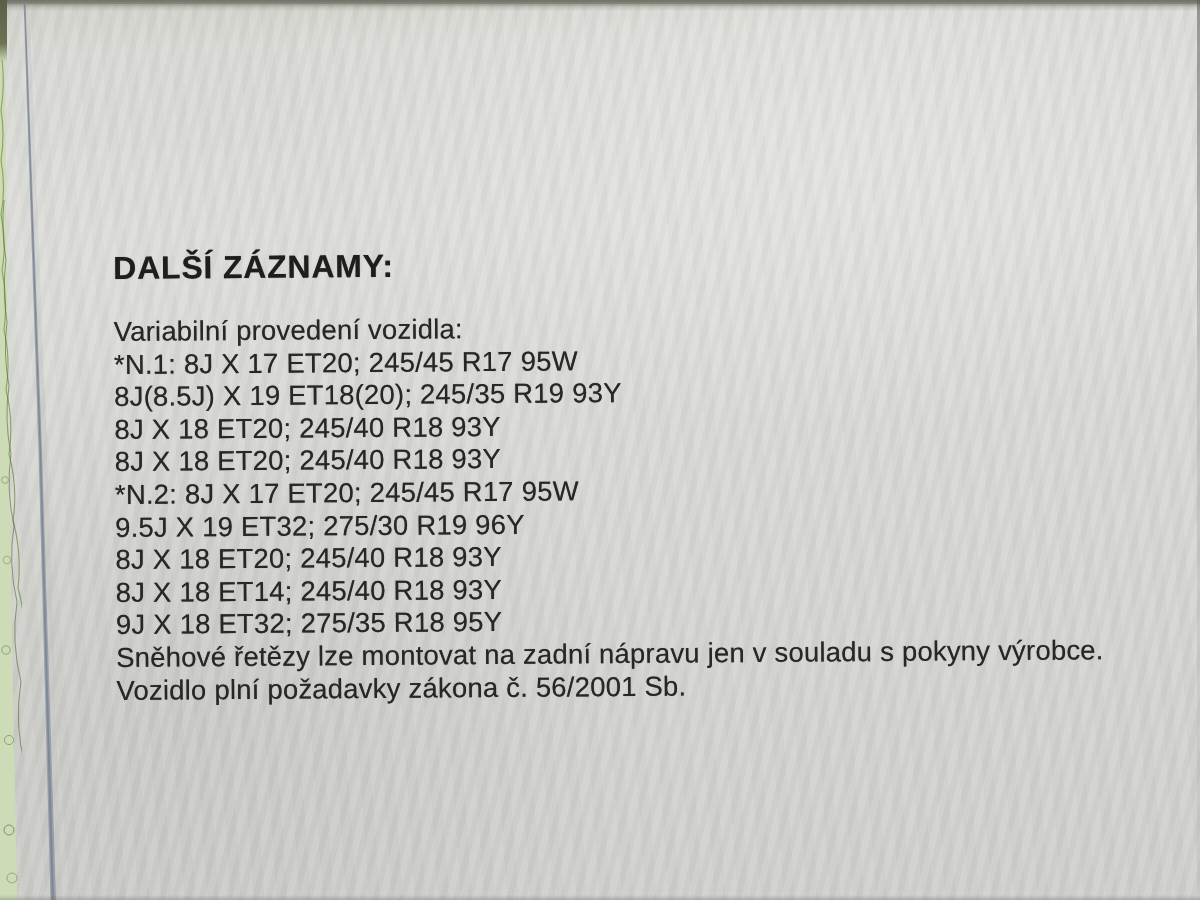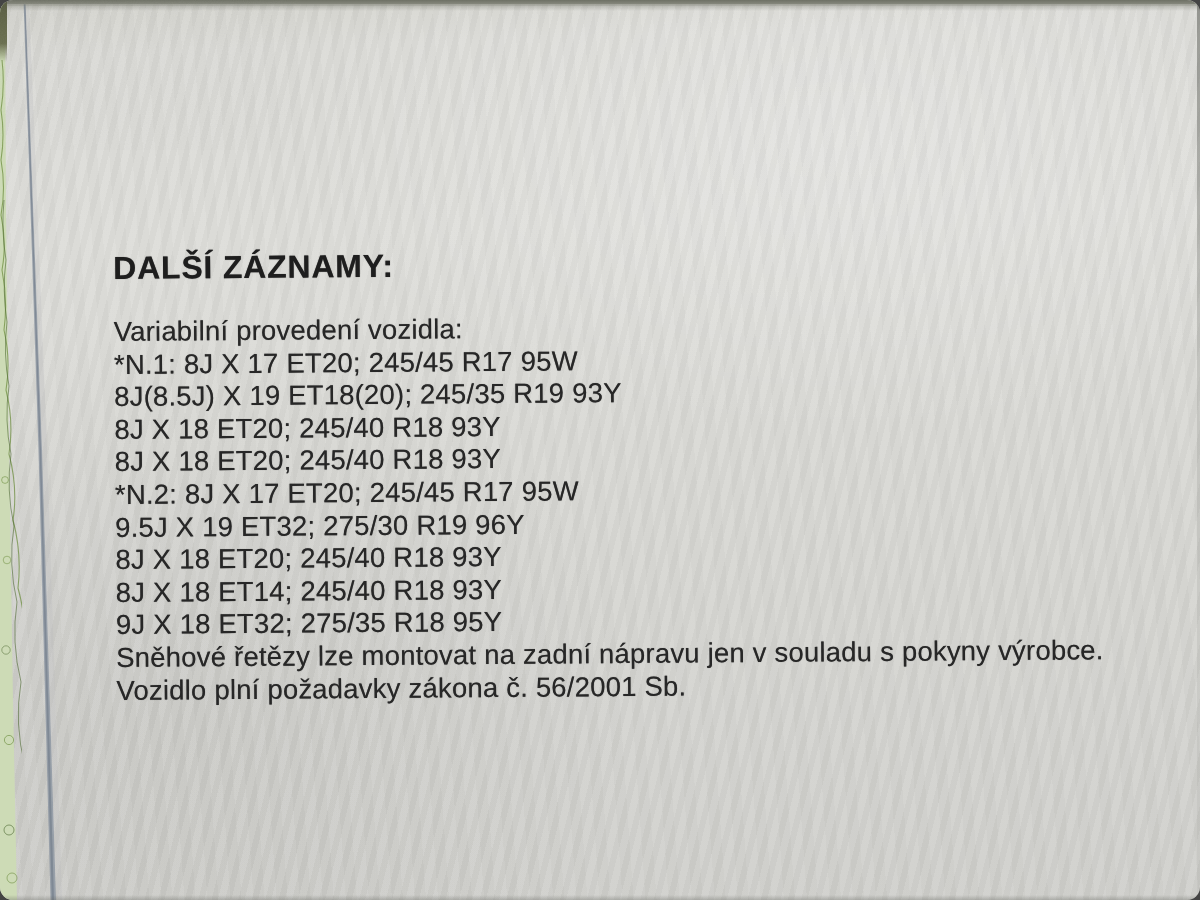--- a/index.html
+++ b/index.html
@@ -10,21 +10,20 @@
   .photo {
     position: relative;
     width: 1200px;
     height: 900px;
     overflow: hidden;
     font-family: "Liberation Sans", "DejaVu Sans", sans-serif;
     background:
       radial-gradient(ellipse 900px 500px at 70% 15%, rgba(255,255,255,0.22), rgba(255,255,255,0) 60%),
       radial-gradient(ellipse 700px 600px at 15% 80%, rgba(120,120,115,0.10), rgba(120,120,115,0) 65%),
       linear-gradient(178deg, #d3d3cd 0%, #dadad6 6%, #dcdcd8 26%, #d7d7d3 55%, #d2d2ce 84%, #cfcfcb 100%);
-    border-radius: 13px;
   }
   
   .texture {
     position: absolute; inset: 0;
     background:
       repeating-linear-gradient(104deg, rgba(255,255,255,0.05) 0 7px, rgba(0,0,0,0.02) 7px 13px),
       repeating-linear-gradient(86deg, rgba(0,0,0,0.015) 0 11px, rgba(255,255,255,0.03) 11px 23px);
     pointer-events: none;
   }
   .noise-overlay {

